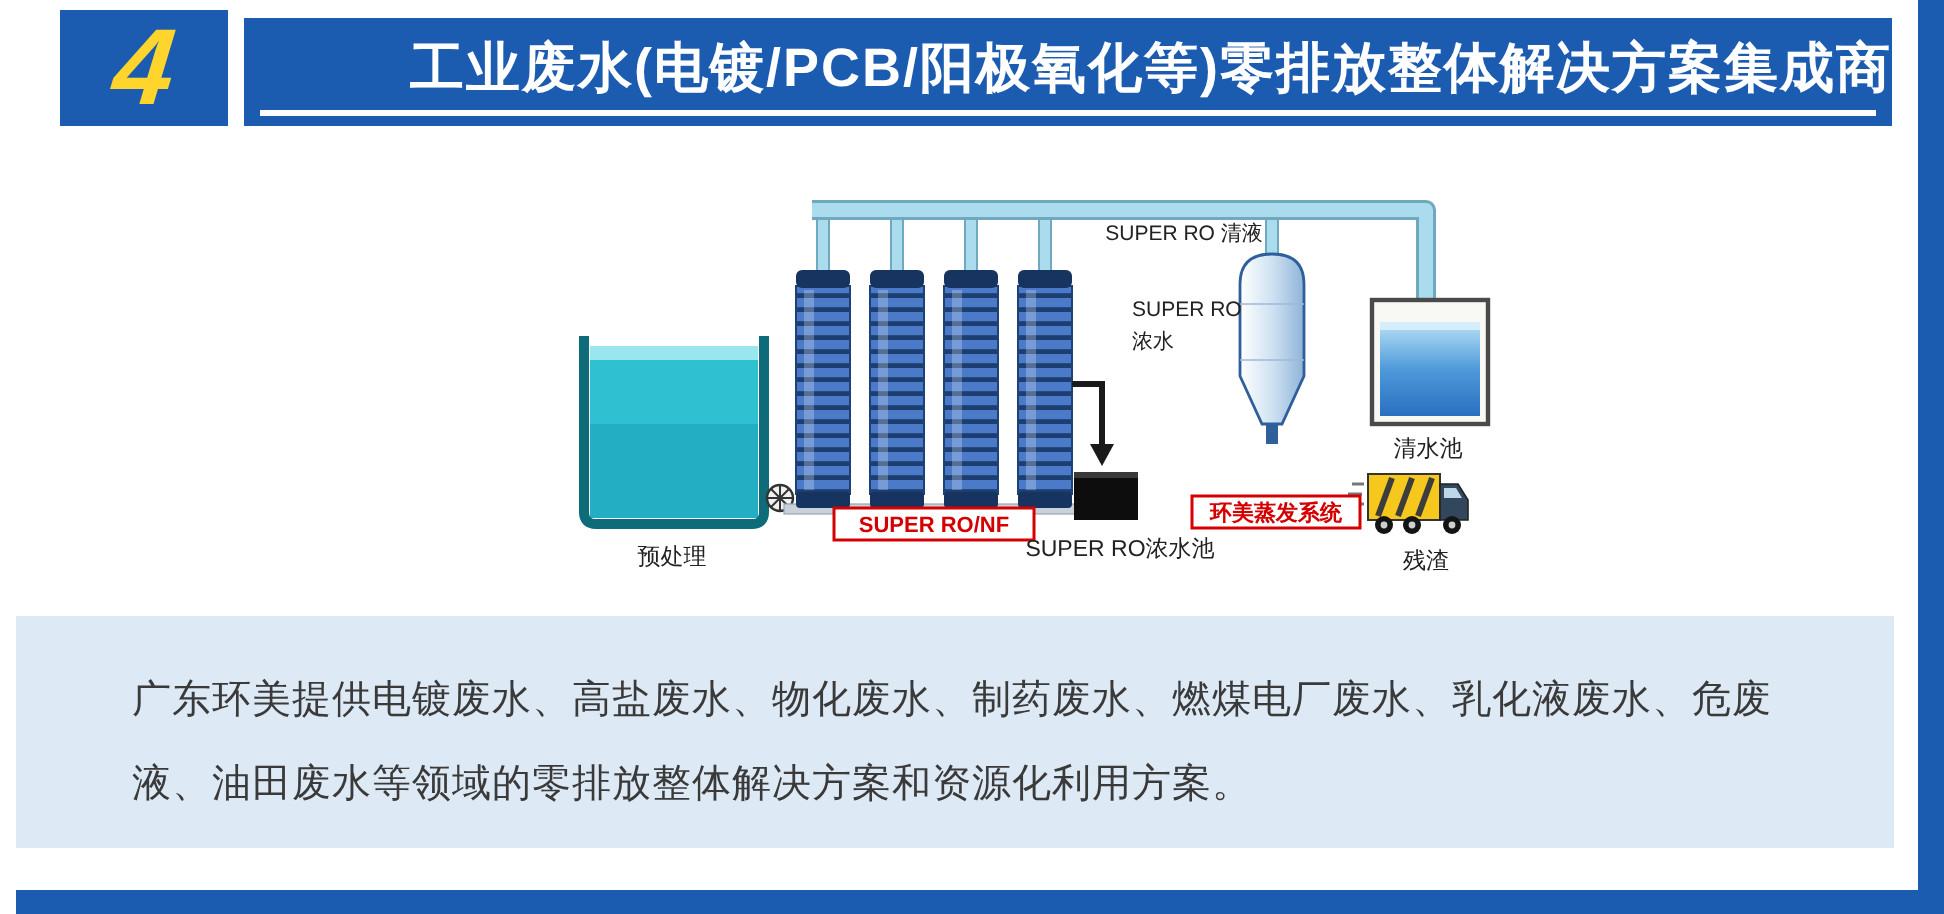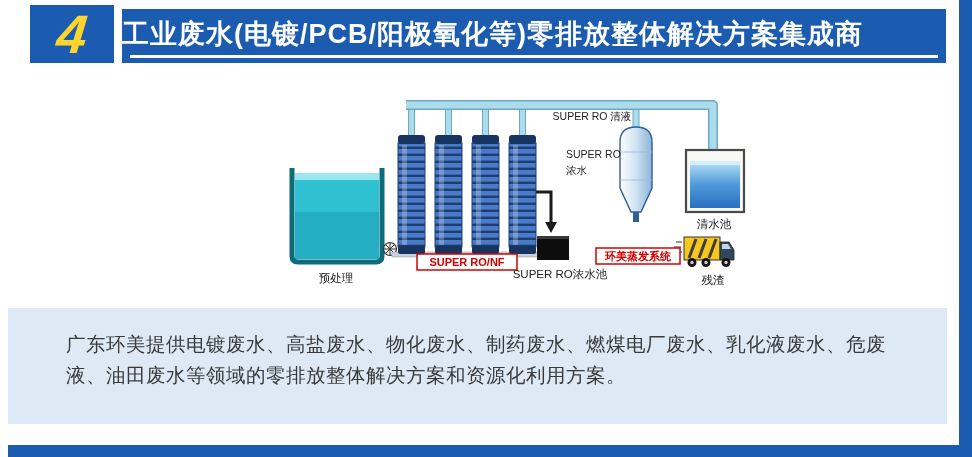--- a/index.html
+++ b/index.html
@@ -9,36 +9,36 @@
   
   .edge-right{position:absolute;top:0;right:0;width:13px;height:457px;background:#1b5cb0;}
   .edge-bottom{position:absolute;left:8px;right:0;bottom:0;height:12px;background:#1b5cb0;}
 
   
   .number-badge{position:absolute;left:30px;top:5px;width:84px;height:58px;background:#1b5cb0;
     display:flex;align-items:center;justify-content:center;}
   .number-badge span{color:#ffd42c;font-size:54px;font-weight:bold;font-style:italic;
     transform:skewX(-6deg);line-height:1;}
   .title-bar{position:absolute;left:122px;top:9px;width:824px;height:54px;background:#1b5cb0;
-    display:flex;align-items:center;justify-content:flex-start;}
+    display:flex;align-items:center;justify-content:flex-end;}
   .title-bar .title{color:#ffffff;font-size:27px;font-weight:bold;letter-spacing:1px;white-space:nowrap;
     padding-bottom:4px;}
   .title-underline{position:absolute;left:8px;right:8px;bottom:5px;height:3px;background:#ffffff;}
 
   
   .diagram{position:absolute;left:240px;top:72px;width:540px;height:225px;}
   svg text{font-family:"Liberation Sans","DejaVu Sans",sans-serif;}
   .blk-lbl{fill:#222222;font-size:11.5px;}
   .sm-lbl{fill:#222222;font-size:10.5px;}
   .red-lbl{fill:#d40000;font-size:11px;font-weight:bold;}
 
   
   .description{position:absolute;left:8px;top:308px;width:939px;height:116px;background:#dde9f4;
     box-sizing:border-box;padding:21px 58px;}
-  .description p{margin:0;color:#3a3a3a;font-size:19.5px;line-height:31px;letter-spacing:0.5px;}
+  .description p{margin:0;color:#3a3a3a;font-size:19.5px;line-height:42px;letter-spacing:0.5px;}
 </style>
 </head>
 <body>
 
 <div class="page">
 
   <div class="number-badge">
     <span>4</span>
   </div>
 

